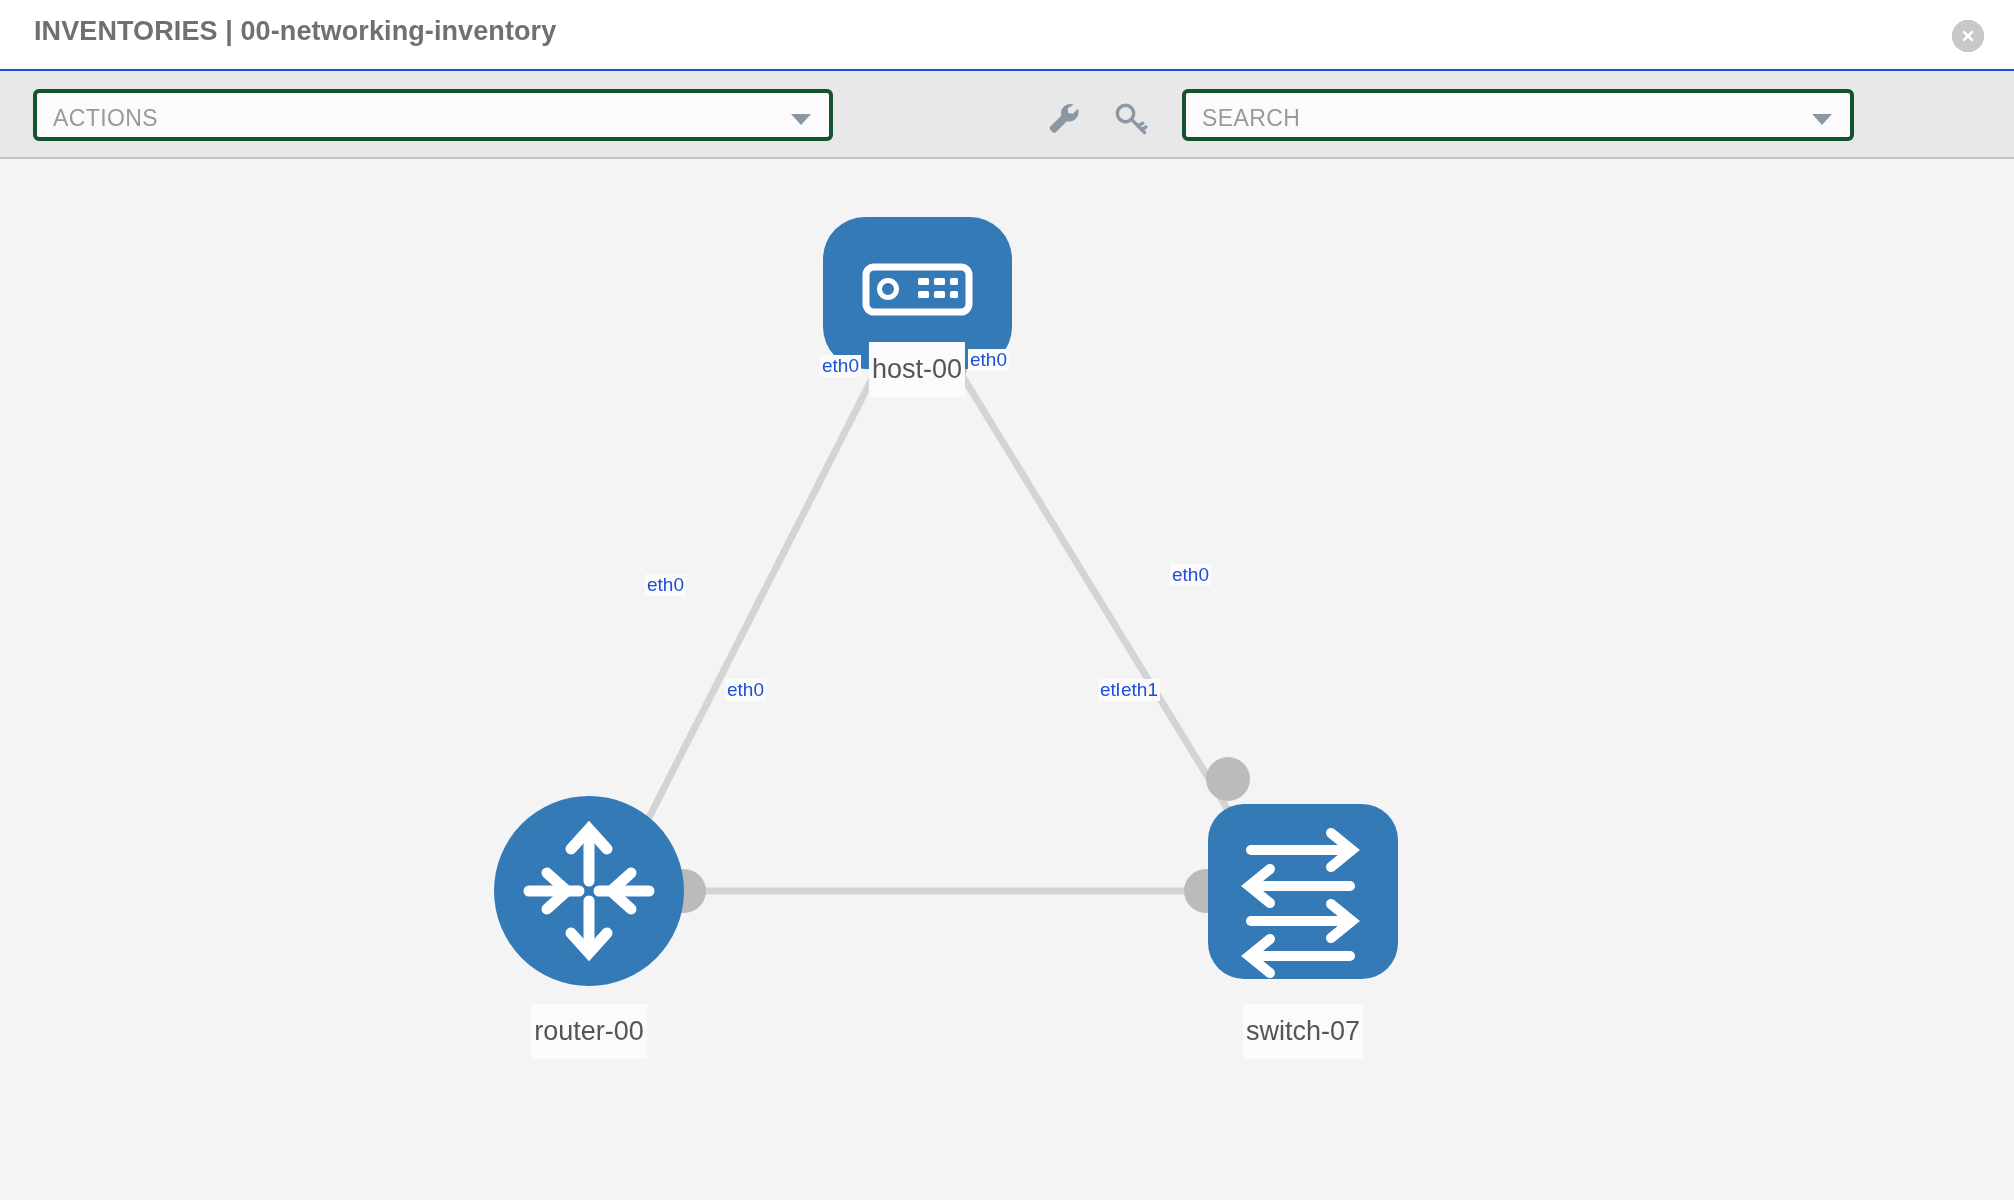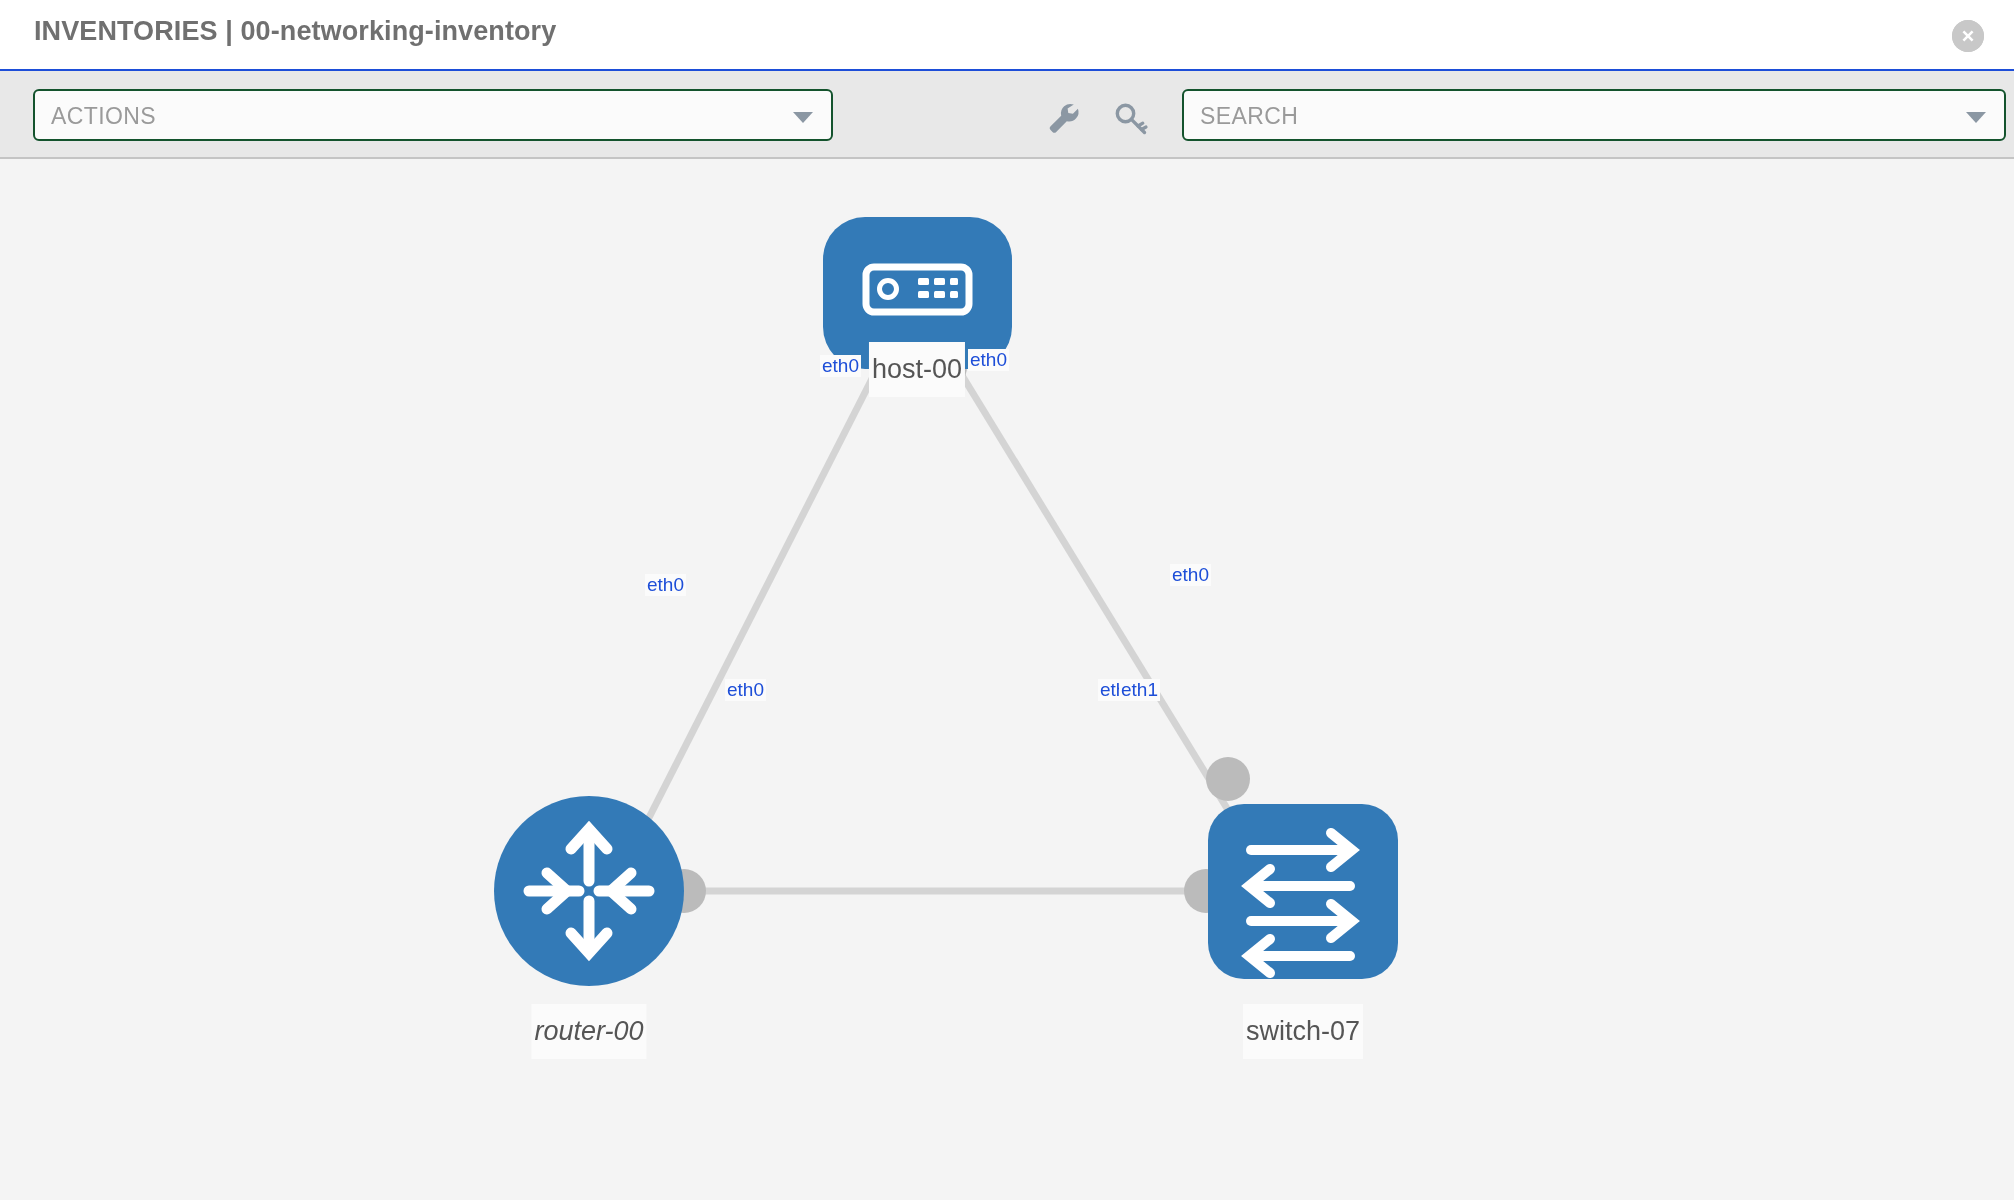--- a/index.html
+++ b/index.html
@@ -55,21 +55,21 @@
     position: absolute;
     top: 71px; left: 0;
     width: 2014px;
     height: 88px;
     background: #e8e8e8;
     border-bottom: 2px solid #c4c4c4;
   }
   .select-box {
     position: absolute;
     background: #fbfbfb;
-    border: 2px solid #14532d;
+    border: 4px solid #14532d;
     border-radius: 6px;
     height: 52px;
   }
   .select-box .sel-text {
     position: absolute;
     left: 16px;
     top: 0;
     line-height: 50px;
     font-size: 23px;
     color: #9a9a9a;
@@ -78,21 +78,21 @@
   .caret {
     position: absolute;
     right: 18px;
     top: 21px;
     width: 0; height: 0;
     border-left: 10px solid transparent;
     border-right: 10px solid transparent;
     border-top: 11px solid #8b97a3;
   }
   #actions-select { left: 33px; top: 18px; width: 800px; }
-  #search-select  { left: 1182px; top: 18px; width: 824px; }
+  #search-select  { left: 1182px; top: 18px; width: 672px; }
 
   .tool-icon {
     position: absolute;
     top: 26px;
     width: 40px; height: 40px;
     cursor: pointer;
   }
   #wrench-btn { left: 1043px; }
   #key-btn    { left: 1112px; }
 
@@ -229,21 +229,21 @@
           <path d="M1270 710 L1249 727 L1270 744"></path>
           <path d="M1251 762 L1350 762"></path>
           <path d="M1331 745 L1352 762 L1331 779"></path>
           <path d="M1350 797 L1251 797"></path>
           <path d="M1270 780 L1249 797 L1270 814"></path>
         </g>
       </g>
     </svg>
 
     <div class="node-label" style="left:917px; top:183px;">host-00</div>
-    <div class="node-label" style="left:589px; top:845px;font-style:italic;">router-00</div>
+    <div class="node-label" style="left:589px; top:845px;">router-00</div>
     <div class="node-label" style="left:1303px; top:845px;">switch-07</div>
 
     <div class="iface-label" style="left:820px; top:196px;">eth0</div>
     <div class="iface-label" style="left:968px; top:190px;">eth0</div>
     <div class="iface-label" style="left:645px; top:415px;">eth0</div>
     <div class="iface-label" style="left:1170px; top:405px;">eth0</div>
     <div class="iface-label" style="left:725px; top:520px;">eth0</div>
     <div class="iface-label" style="left:1098px; top:520px;">eth</div>
     <div class="iface-label" style="left:1119px; top:520px;text-align:right;">eth1</div>
 

